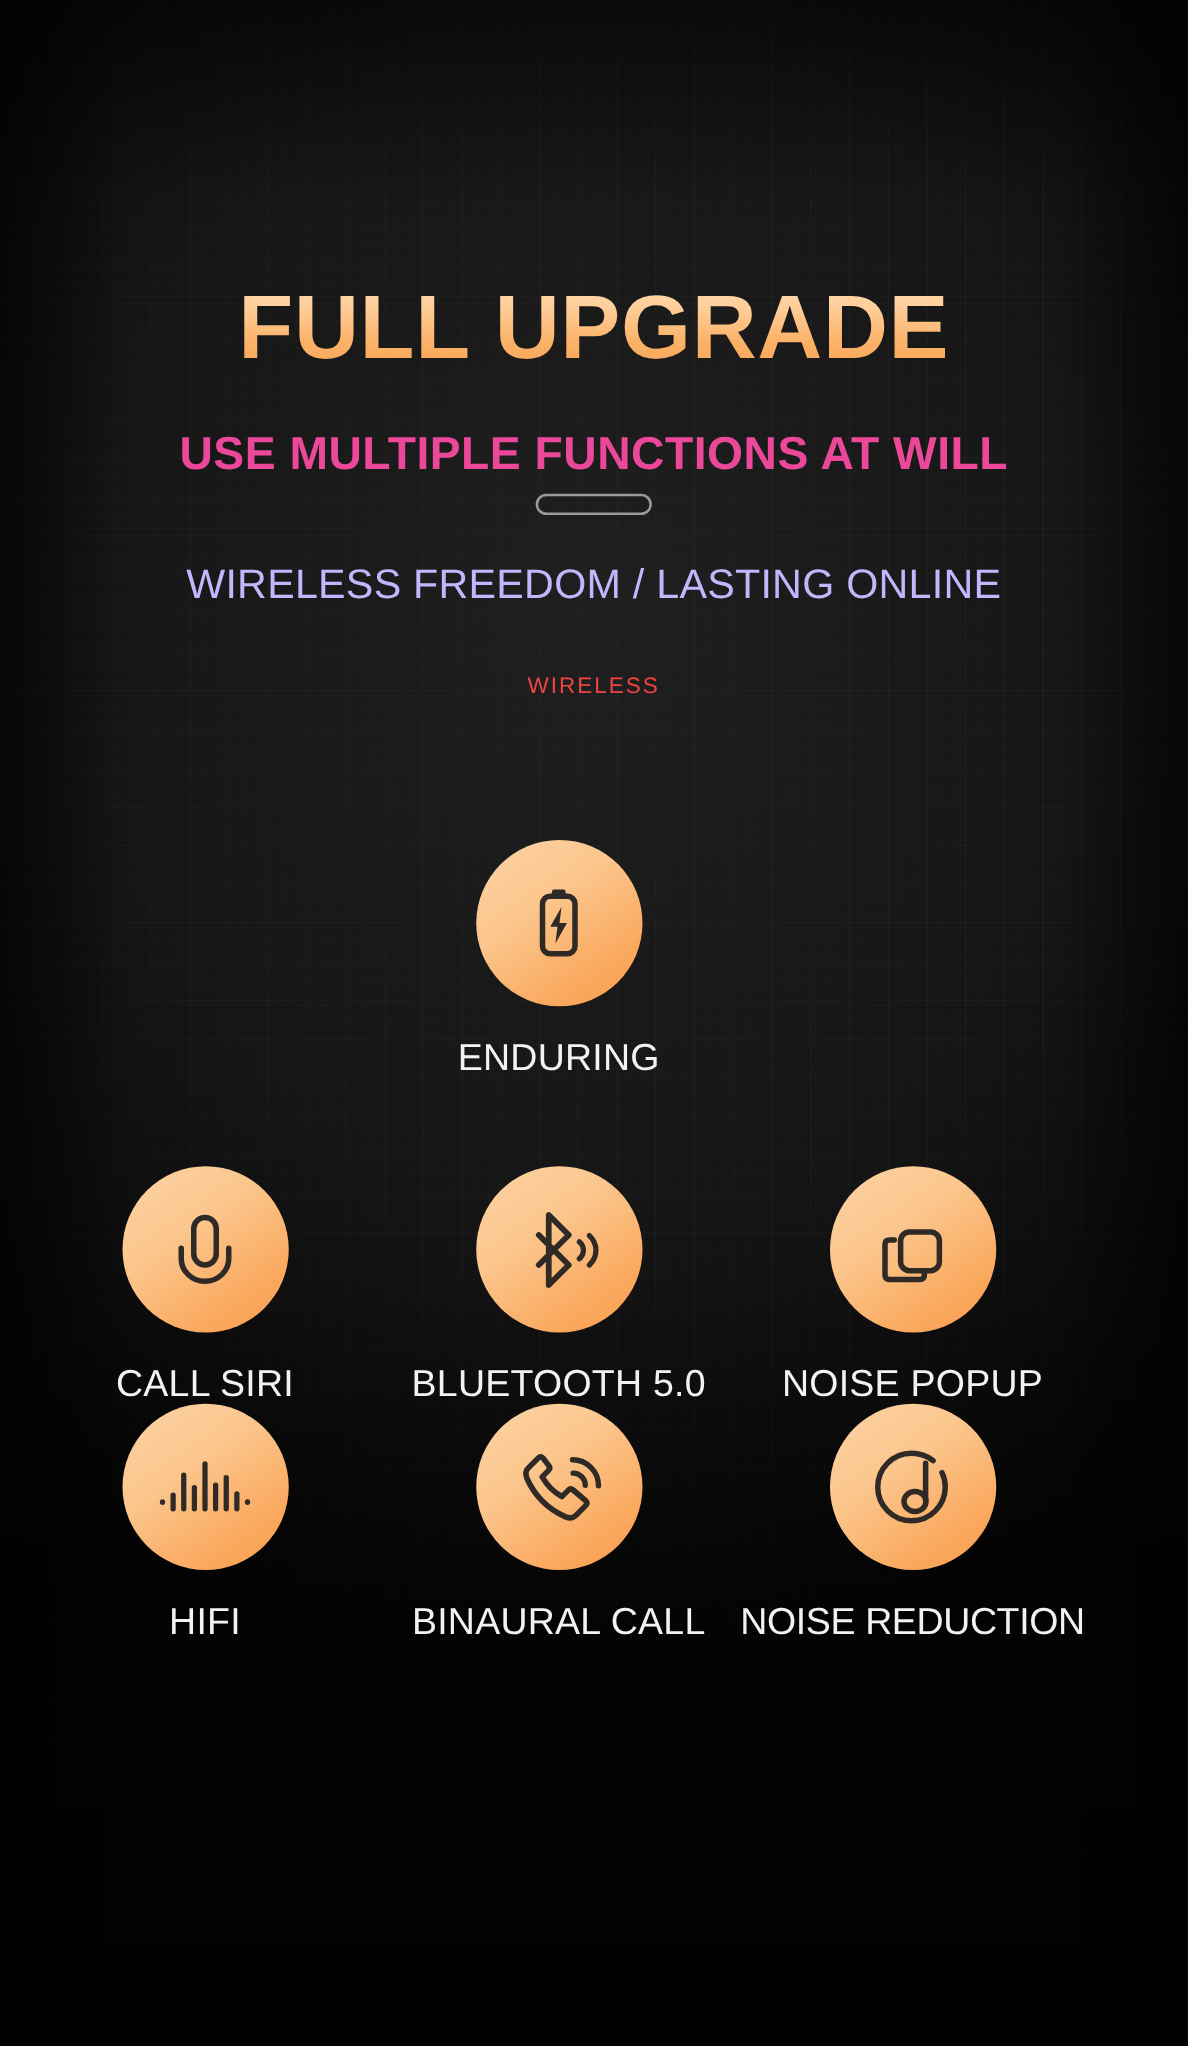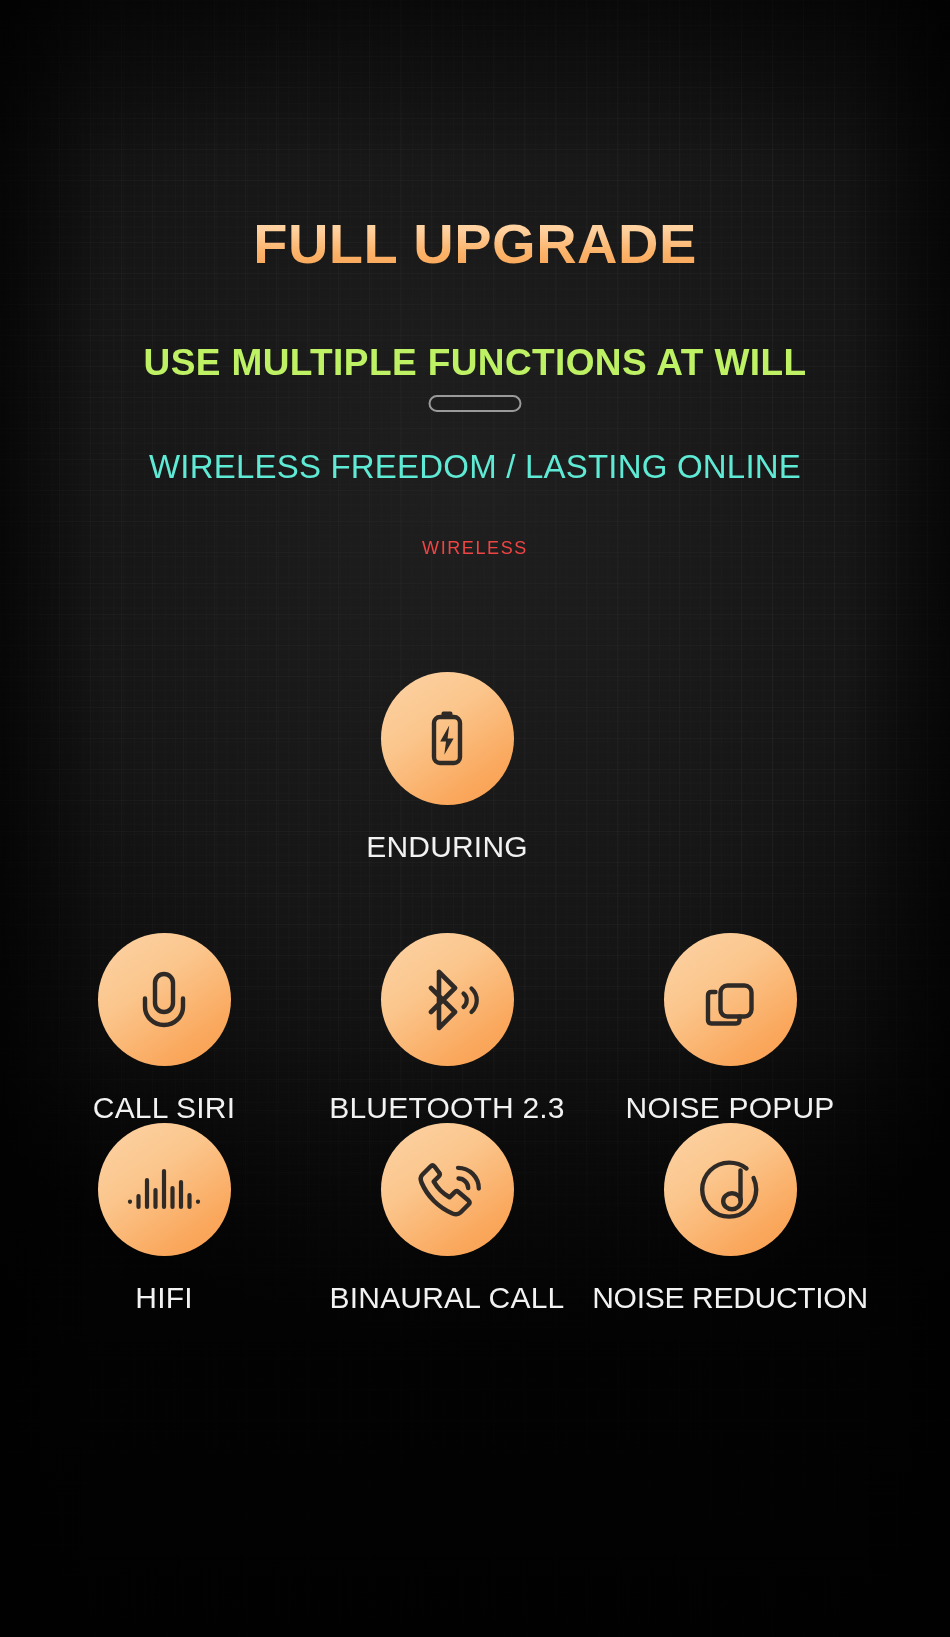--- a/index.html
+++ b/index.html
@@ -54,40 +54,40 @@
     width: 100%;
     height: 100%;
   }
 
   
   .title {
     position: absolute;
     top: 178px;
     left: 0; right: 0;
     text-align: center;
-    font-size: 56px;
+    font-size: 72px;
     font-weight: bold;
     letter-spacing: 0.5px;
     line-height: 1;
     background: linear-gradient(to bottom, #ffd8ab 0%, #ffcf9c 26%, #fbb268 66%, #f7a455 100%);
     -webkit-background-clip: text;
     background-clip: text;
     color: transparent;
     -webkit-text-fill-color: transparent;
   }
   .subtitle {
     position: absolute;
     top: 313px;
     left: 0; right: 0;
     text-align: center;
     font-size: 37px;
     font-weight: bold;
     letter-spacing: 0.4px;
     line-height: 1;
-    color: #bef264;
+    color: #ec4899;
   }
   .divider {
     position: absolute;
     top: 395px;
     left: 50%;
     transform: translateX(-50%);
     width: 93px;
     height: 17px;
     border: 2px solid #9a9a9a;
     border-radius: 9px;
@@ -95,21 +95,21 @@
   }
   .tagline {
     position: absolute;
     top: 450px;
     left: 0; right: 0;
     text-align: center;
     font-size: 33px;
     font-weight: 400;
     letter-spacing: 0.2px;
     line-height: 1;
-    color: #5eead4;
+    color: #c4b5fd;
   }
   .eyebrow {
     position: absolute;
     top: 539px;
     left: 0; right: 0;
     text-align: center;
     font-size: 18px;
     font-weight: 400;
     letter-spacing: 1.6px;
     line-height: 1;
@@ -215,21 +215,21 @@
             <span>
               <svg width="76" height="76" viewBox="0 0 76 76">
                 <path d="M30 10 L30 66 L46 50 L22 26 M22 50 L46 26 L30 10" fill="none" stroke="#2f2a26" stroke-width="4.6" stroke-linejoin="round" stroke-linecap="round"></path>
                 <g fill="none" stroke="#2f2a26" stroke-width="4.2" stroke-linecap="round">
                   <path d="M54.5 31.5 C58.8 35.0 58.8 41.5 54.5 45.0"></path>
                   <path d="M62.5 26.5 C69.5 33.0 69.5 43.5 62.5 50.0"></path>
                 </g>
               </svg>
             </span>
           </div>
-          <div class="f-label">BLUETOOTH 2.3</div>
+          <div class="f-label">BLUETOOTH 5.0</div>
         </div>
 
         <div class="f-cell">
           <div class="f-circle">
             <span>
               <svg width="70" height="70" viewBox="0 0 70 70">
                 <rect x="25.5" y="20.5" width="31" height="31" rx="7" ry="7" fill="none" stroke="#2f2a26" stroke-width="4.4"></rect>
                 <path d="M44.5 51.5 L44.5 55.0 Q44.5 58.5 41.0 58.5 L16.5 58.5 Q13 58.5 13 55.0 L13 30.5 Q13 27 16.5 27 L20.5 27" fill="none" stroke="#2f2a26" stroke-width="4.4" stroke-linecap="round" stroke-linejoin="round"></path>
               </svg>
             </span>

